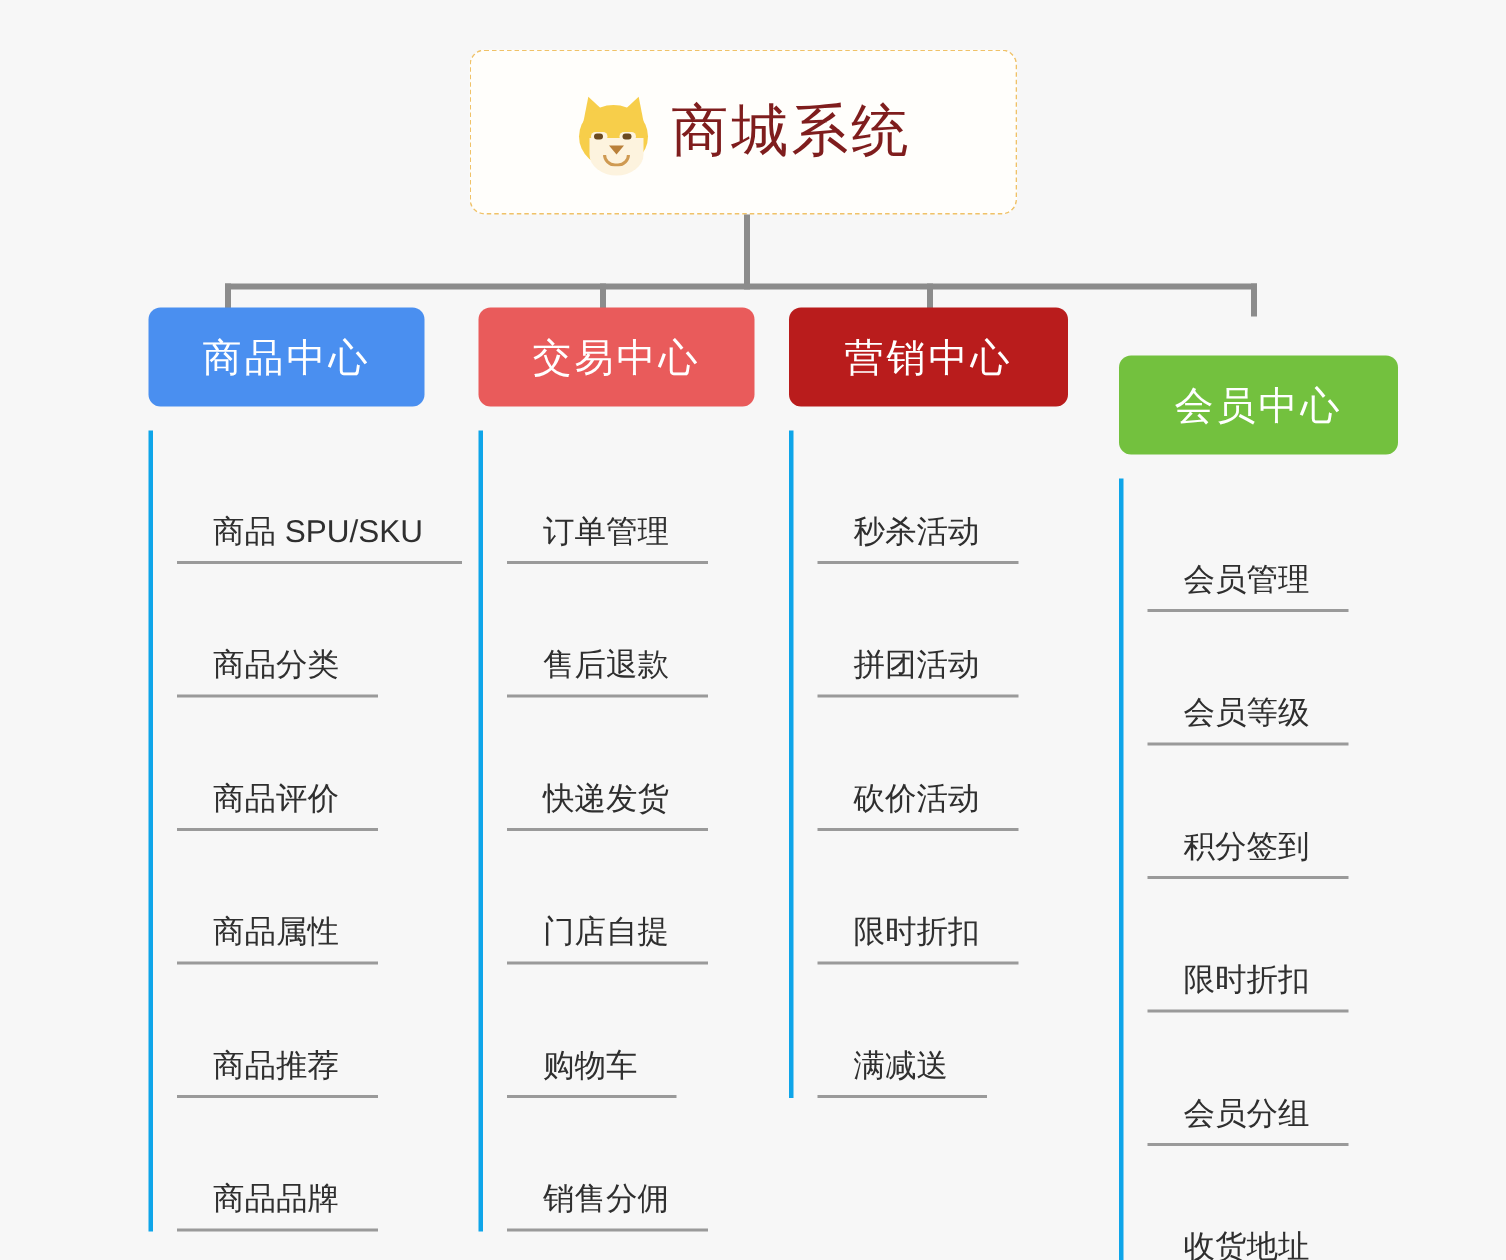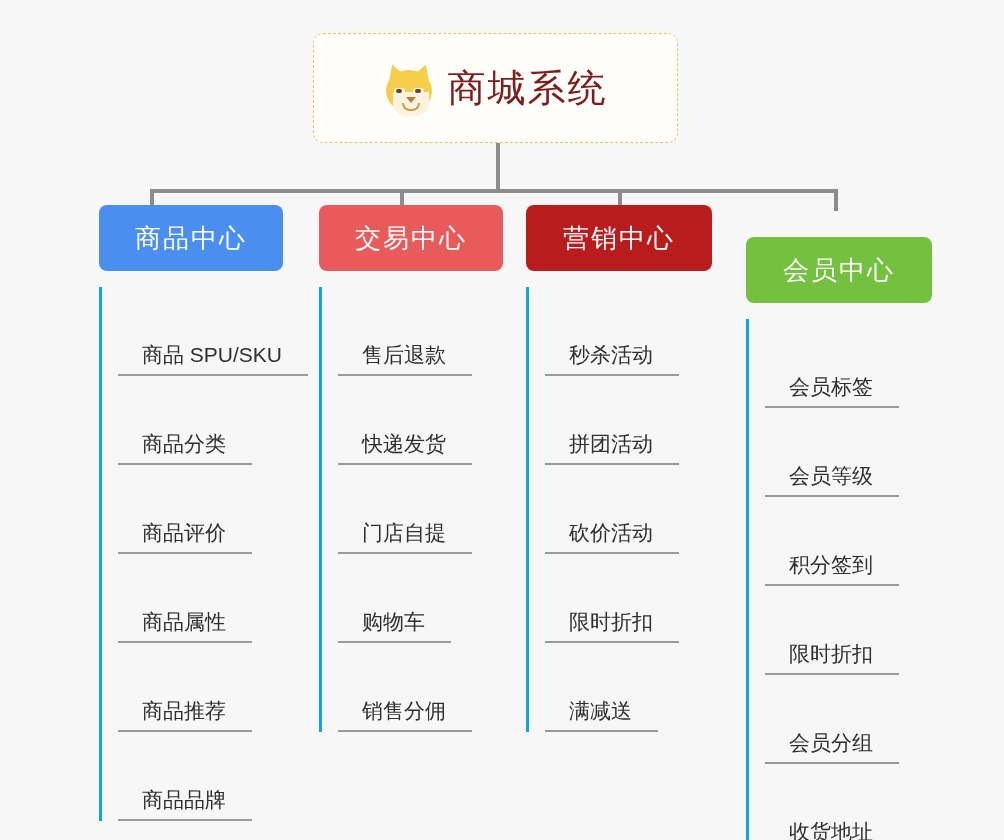--- a/index.html
+++ b/index.html
@@ -224,20 +224,23 @@
         </div>
         <div class="leaf-item">
           <span class="leaf-label">商品品牌</span>
         </div>
       </div>
     </div>
   <div class="column" id="column-1">
       <div class="cat-header" style="background: rgb(233, 91, 91);">交易中心</div>
       <div class="leaf-list">
         <div class="leaf-item">
+          <span class="leaf-label">订单管理</span>
+        </div>
+        <div class="leaf-item">
           <span class="leaf-label">售后退款</span>
         </div>
         <div class="leaf-item">
           <span class="leaf-label">快递发货</span>
         </div>
         <div class="leaf-item">
           <span class="leaf-label">门店自提</span>
         </div>
         <div class="leaf-item">
           <span class="leaf-label">购物车</span>
@@ -264,21 +267,21 @@
         </div>
         <div class="leaf-item">
           <span class="leaf-label">满减送</span>
         </div>
       </div>
     </div>
   <div class="column" id="column-3">
       <div class="cat-header" style="background: rgb(115, 193, 62);">会员中心</div>
       <div class="leaf-list">
         <div class="leaf-item">
-          <span class="leaf-label">会员标签</span>
+          <span class="leaf-label">会员管理</span>
         </div>
         <div class="leaf-item">
           <span class="leaf-label">会员等级</span>
         </div>
         <div class="leaf-item">
           <span class="leaf-label">积分签到</span>
         </div>
         <div class="leaf-item">
           <span class="leaf-label">限时折扣</span>
         </div>

